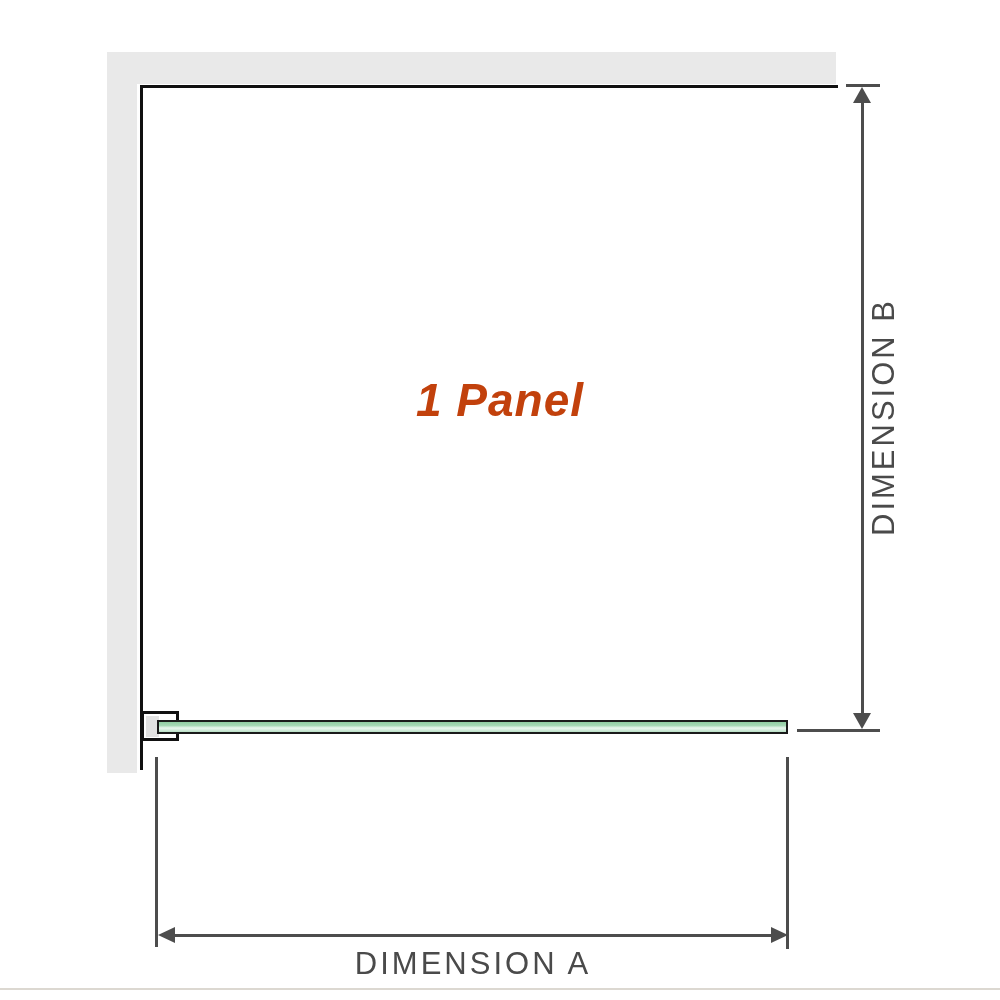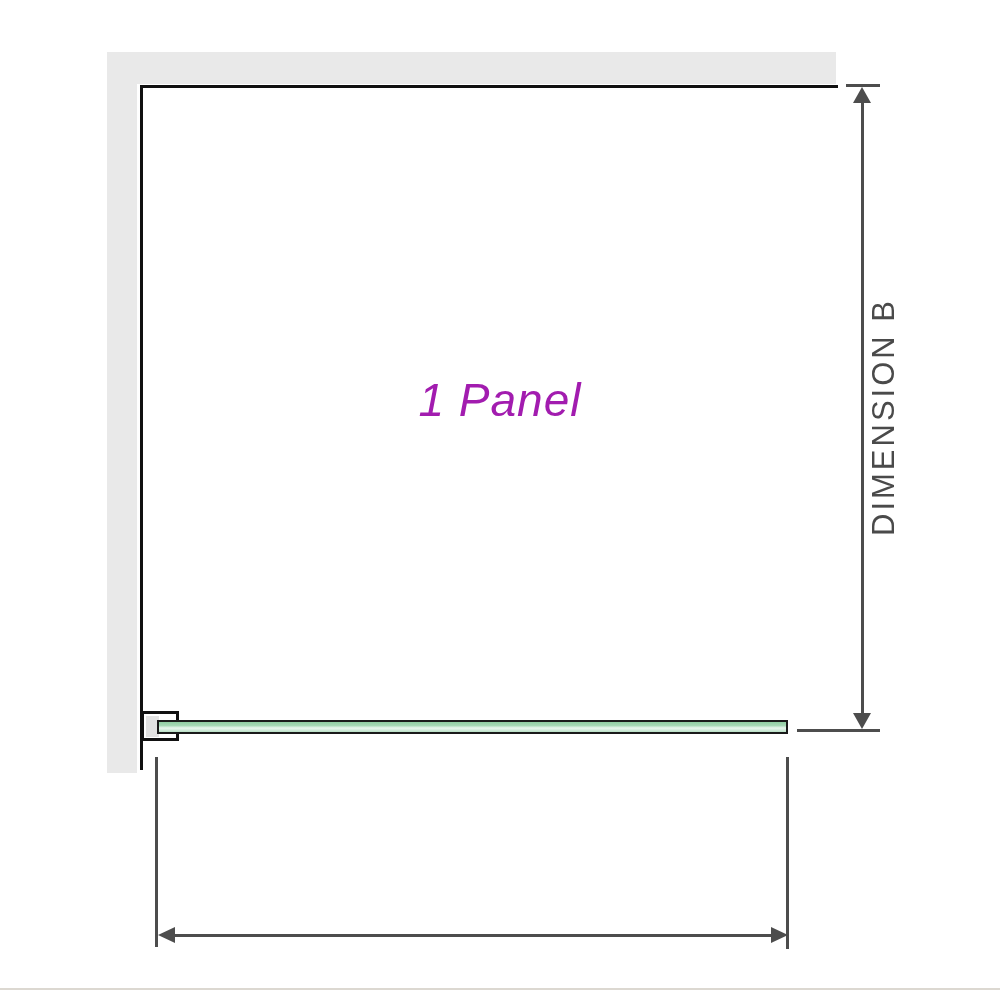--- a/index.html
+++ b/index.html
@@ -23,23 +23,23 @@
 
   
   .outline-top  { left:140px; top:85px; width:698px; height:3px;  background:#101010; }
   .outline-left { left:140px; top:85px; width:3px;   height:685px; background:#101010; }
 
   
   .panel-label {
     left:500px; top:400px;
     transform: translate(-50%,-50%);
     font-size:46px;
-    font-weight:normal;
+    font-weight:bold;
     font-style:italic;
-    color:#a21caf;
+    color:#c2410c;
     letter-spacing:1px;
     white-space:nowrap;
   }
 
   
   .bracket {
     left:141px; top:711px; width:32px; height:24px;
     background:#ffffff; border:3px solid #111111;
   }
   .bracket-inner { left:146px; top:716px; width:13px; height:21px; background:#e2e2e2; }
@@ -123,16 +123,17 @@
   <div class="abs dim dimB-line"></div>
   <div class="abs arrow arrow-up"></div>
   <div class="abs arrow arrow-down"></div>
   <div class="abs dim-label dimB-label">DIMENSION B</div>
 
   <div class="abs dim ext-left"></div>
   <div class="abs dim ext-right"></div>
   <div class="abs dim dimA-line"></div>
   <div class="abs arrow arrow-left"></div>
   <div class="abs arrow arrow-right"></div>
+  <div class="abs dim-label dimA-label">DIMENSION A</div>
 
   <div class="abs baseline"></div>
 
 </div>
 
 </body></html>

